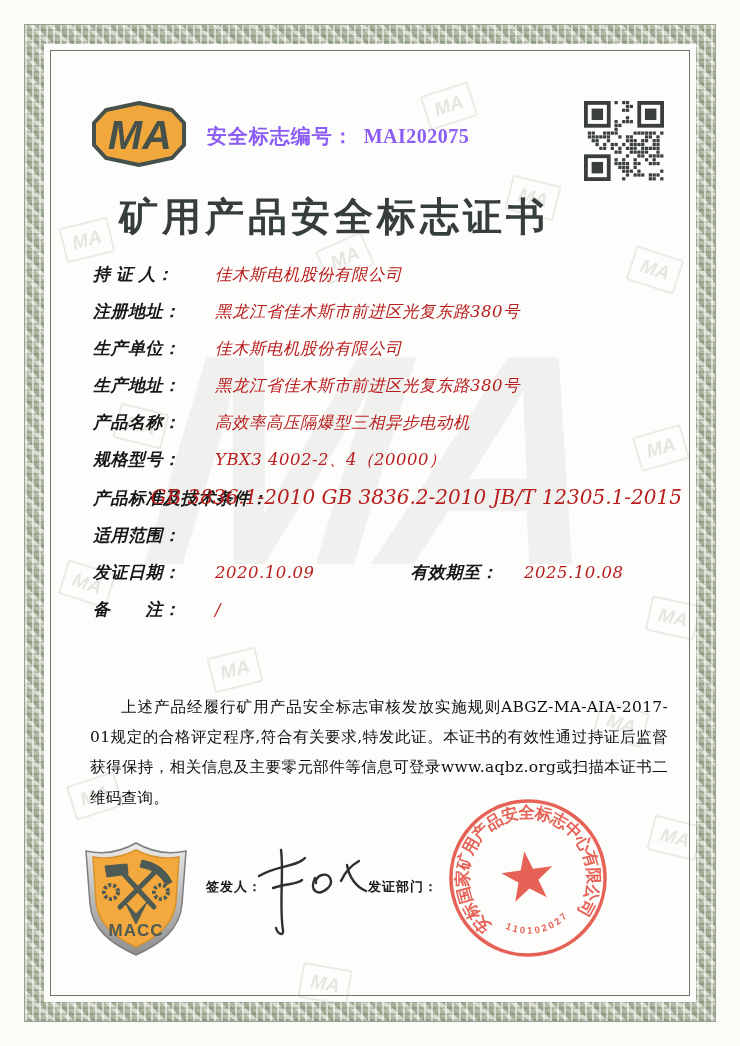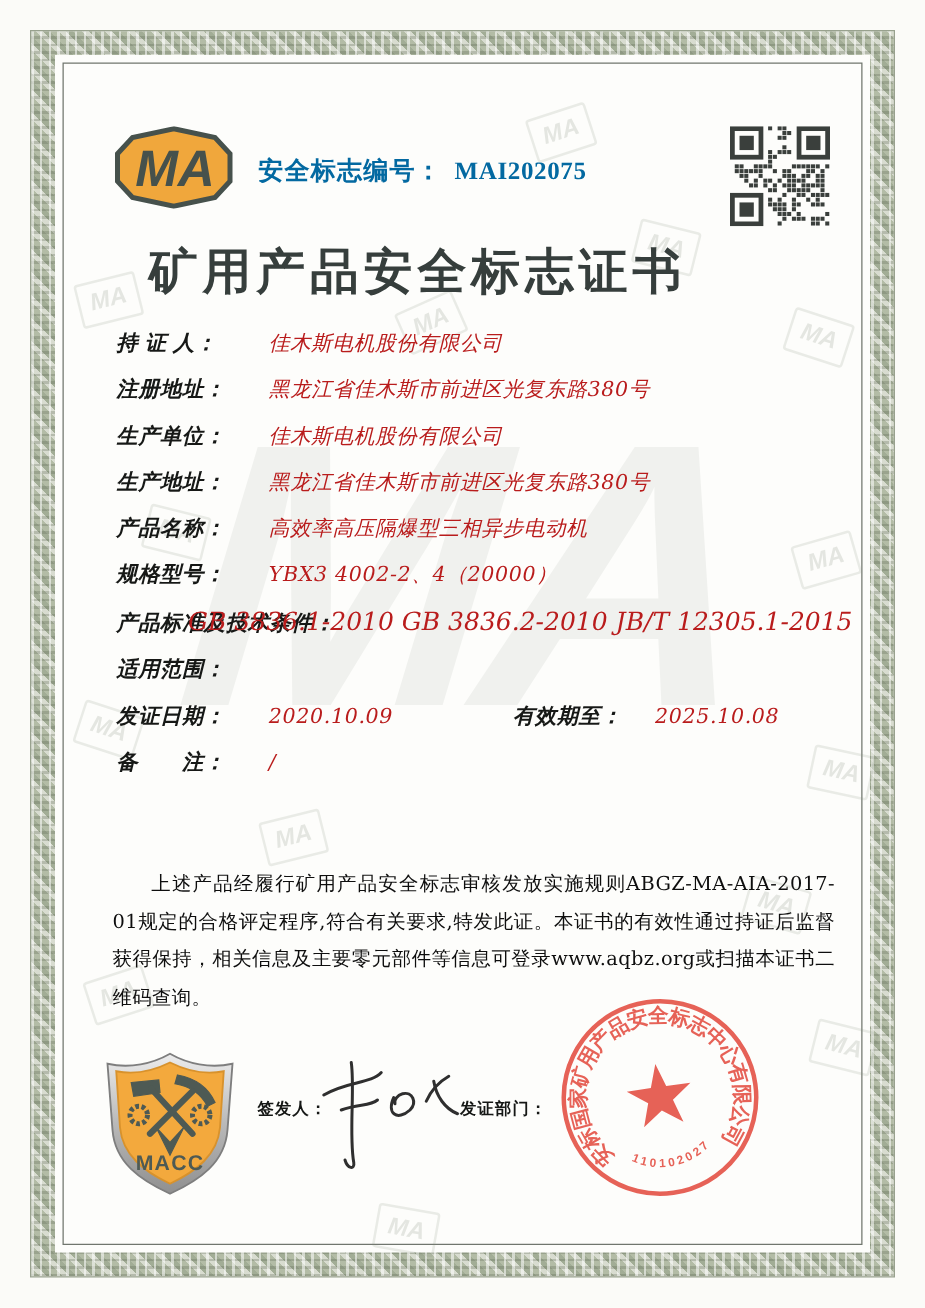--- a/index.html
+++ b/index.html
@@ -21,21 +21,21 @@
       width:46px;height:32px;display:flex;align-items:center;justify-content:center;
       font-family:"Liberation Sans",sans-serif;font-weight:bold;font-style:italic;
       font-size:19px;color:rgba(130,140,126,.20);pointer-events:none;}
   .big-wm{position:absolute;left:150px;top:310px;font-family:"Liberation Sans",sans-serif;
       font-weight:900;font-style:italic;font-size:300px;letter-spacing:-12px;
       color:rgba(128,135,124,.10);transform:skewX(-6deg);pointer-events:none;line-height:1;}
 
   
   .ma-logo{position:absolute;left:92px;top:101px;width:95px;height:66px;}
   .cert-no{position:absolute;left:0;top:123px;width:676px;text-align:center;
-      font-weight:bold;font-size:20px;color:#0369a1;letter-spacing:1px;}
+      font-weight:bold;font-size:20px;color:#8b5cf6;letter-spacing:1px;}
   .cert-no .num{font-family:"Liberation Serif",serif;letter-spacing:.5px;margin-left:10px;}
   .qr{position:absolute;left:584px;top:101px;width:80px;height:80px;}
 
   .title{position:absolute;left:0;top:190px;width:668px;text-align:center;
       font-size:39px;font-weight:900;letter-spacing:4px;color:#363e3c;}
 
   
   .fields{position:absolute;left:93px;top:263px;right:58px;font-style:italic;}
   .row{display:flex;align-items:baseline;margin-bottom:13px;line-height:24px;white-space:nowrap;}
   .flabel{font-family:"Liberation Sans",sans-serif;font-weight:bold;font-size:17px;

